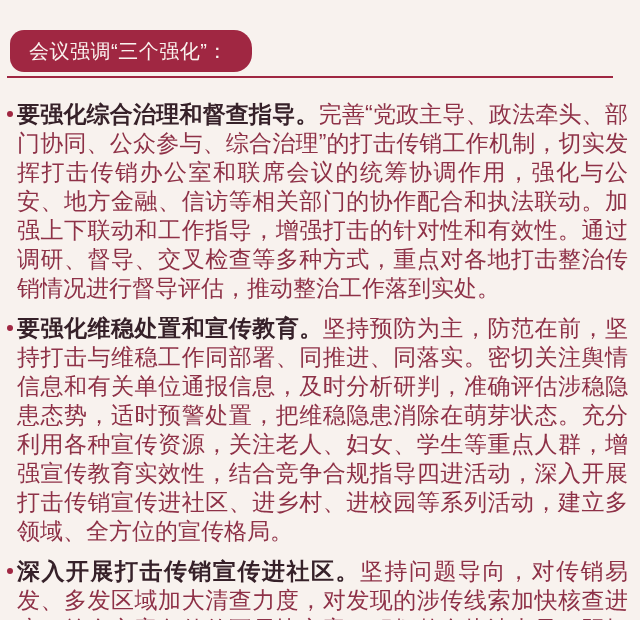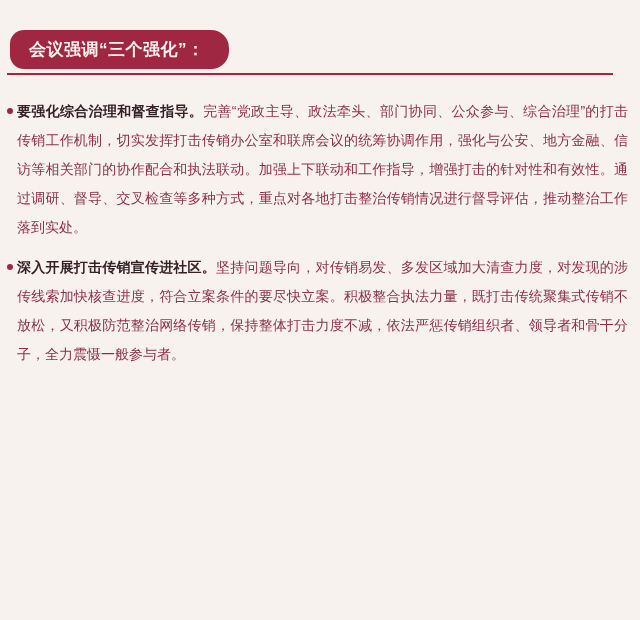--- a/index.html
+++ b/index.html
@@ -17,43 +17,43 @@
   .card {
     width: 640px;
     height: 620px;
     box-sizing: border-box;
   }
   .badge {
     display: inline-block;
     margin: 30px 0 0 10px;
     background: #a02742;
     color: #faf3ef;
-    font-size: 17px;
-    font-weight: bold;
+    font-size: 20px;
+    font-weight: normal;
     line-height: 1;
     padding: 11px 24px 11px 19px;
     border-radius: 14px 18px 18px 14px;
     letter-spacing: 0.5px;
   }
   .divider {
     height: 2px;
     background: #a02742;
     margin: 4px 27px 0 7px;
     border: none;
   }
   ul.points {
     list-style: none;
     margin: 22px 12px 0 7px;
     padding: 0;
   }
   ul.points li {
     position: relative;
     padding-left: 10px;
     margin: 0 0 11px 0;
-    font-size: 14px;
+    font-size: 23px;
     line-height: 29px;
     text-align: justify;
     color: #8e3147;
   }
   ul.points li:last-child {
     margin-bottom: 0;
   }
   .dot {
     position: absolute;
     left: 0;
@@ -75,17 +75,20 @@
 
   <div class="badge">会议强调“三个强化”：</div>
 
   <hr class="divider">
 
   <ul class="points">
     <li>
       <span class="dot"></span><span class="lead">要强化综合治理和督查指导。</span><span class="body-text">完善“党政主导、政法牵头、部门协同、公众参与、综合治理”的打击传销工作机制，切实发挥打击传销办公室和联席会议的统筹协调作用，强化与公安、地方金融、信访等相关部门的协作配合和执法联动。加强上下联动和工作指导，增强打击的针对性和有效性。通过调研、督导、交叉检查等多种方式，重点对各地打击整治传销情况进行督导评估，推动整治工作落到实处。</span>
     </li>
     <li>
+      <span class="dot"></span><span class="lead">要强化维稳处置和宣传教育。</span><span class="body-text">坚持预防为主，防范在前，坚持打击与维稳工作同部署、同推进、同落实。密切关注舆情信息和有关单位通报信息，及时分析研判，准确评估涉稳隐患态势，适时预警处置，把维稳隐患消除在萌芽状态。充分利用各种宣传资源，关注老人、妇女、学生等重点人群，增强宣传教育实效性，结合竞争合规指导四进活动，深入开展打击传销宣传进社区、进乡村、进校园等系列活动，建立多领域、全方位的宣传格局。</span>
+    </li>
+    <li>
       <span class="dot"></span><span class="lead">深入开展打击传销宣传进社区。</span><span class="body-text">坚持问题导向，对传销易发、多发区域加大清查力度，对发现的涉传线索加快核查进度，符合立案条件的要尽快立案。积极整合执法力量，既打击传统聚集式传销不放松，又积极防范整治网络传销，保持整体打击力度不减，依法严惩传销组织者、领导者和骨干分子，全力震慑一般参与者。</span>
     </li>
   </ul>
 
 </div>
 
 </body></html>

